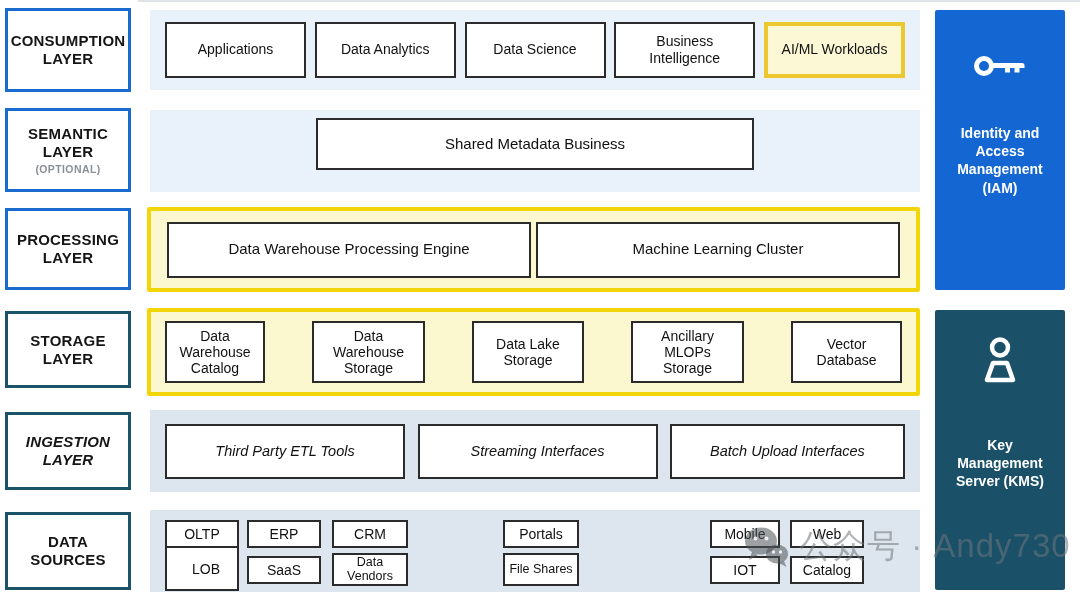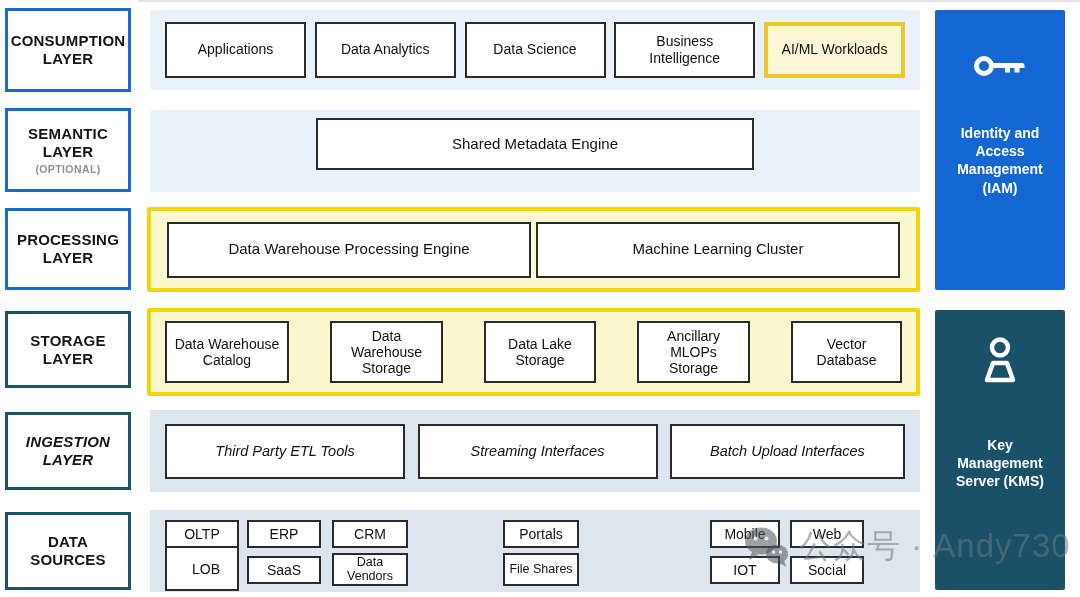--- a/index.html
+++ b/index.html
@@ -132,30 +132,30 @@
     <div class="row-flex">
       <div class="wbox">Applications</div>
       <div class="wbox">Data Analytics</div>
       <div class="wbox">Data Science</div>
       <div class="wbox">Business Intelligence</div>
       <div class="wbox aiml">AI/ML Workloads</div>
     </div>
   </div>
 
   <div class="strip blue semantic">
-    <div class="wbox">Shared Metadata Engine</div>
+    <div class="wbox">Shared Metadata Business</div>
   </div>
 
   <div class="ycontainer processing">
     <div class="wbox">Data Warehouse Processing Engine</div>
     <div class="wbox">Machine Learning Cluster</div>
   </div>
 
   <div class="ycontainer storage">
-    <div class="wbox" style="width:124px;">Data Warehouse Catalog</div>
+    <div class="wbox" style="width:100px;">Data Warehouse Catalog</div>
     <div class="wbox" style="width:113px;">Data Warehouse Storage</div>
     <div class="wbox" style="width:112px;">Data Lake Storage</div>
     <div class="wbox" style="width:113px;">Ancillary MLOPs Storage</div>
     <div class="wbox" style="width:111px;">Vector Database</div>
   </div>
 
   <div class="strip gray ingestion">
     <div class="row-flex">
       <div class="wbox b1">Third Party ETL Tools</div>
       <div class="wbox b2">Streaming Interfaces</div>
@@ -169,21 +169,21 @@
     <div class="src-box" style="left:182px; top:10px; width:76px; height:28px;">CRM</div>
     <div class="src-box" style="left:353px; top:10px; width:76px; height:28px;">Portals</div>
     <div class="src-box" style="left:560px; top:10px; width:70px; height:28px;">Mobile</div>
     <div class="src-box" style="left:640px; top:10px; width:74px; height:28px;">Web</div>
 
     <div class="src-box" style="left:15px;  top:36px; width:74px; height:45px;padding-left:8px;">LOB</div>
     <div class="src-box" style="left:97px;  top:46px; width:74px; height:28px;">SaaS</div>
     <div class="src-box tall" style="left:182px; top:43px; width:76px; height:33px;">Data Vendors</div>
     <div class="src-box tall" style="left:353px; top:43px; width:76px; height:33px;">File Shares</div>
     <div class="src-box" style="left:560px; top:46px; width:70px; height:28px;">IOT</div>
-    <div class="src-box" style="left:640px; top:46px; width:74px; height:28px;">Social</div>
+    <div class="src-box" style="left:640px; top:46px; width:74px; height:28px;">Catalog</div>
   </div>
 
   <div class="panel iam">
     <svg class="panel-icon" width="56" height="32" viewBox="0 0 56 32">
       <circle cx="12" cy="16" r="7.5" fill="none" stroke="#ffffff" stroke-width="5"></circle>
       <path d="M19 13 h31 a2.5 2.5 0 0 1 2.5 2.5 v2.5 h-5 v4.5 h-5 v-4.5 h-4.5 v4.5 h-5 v-4.5 h-14 z" fill="#ffffff"></path>
     </svg>
     <div class="panel-label">Identity and Access Management (IAM)</div>
   </div>
 

